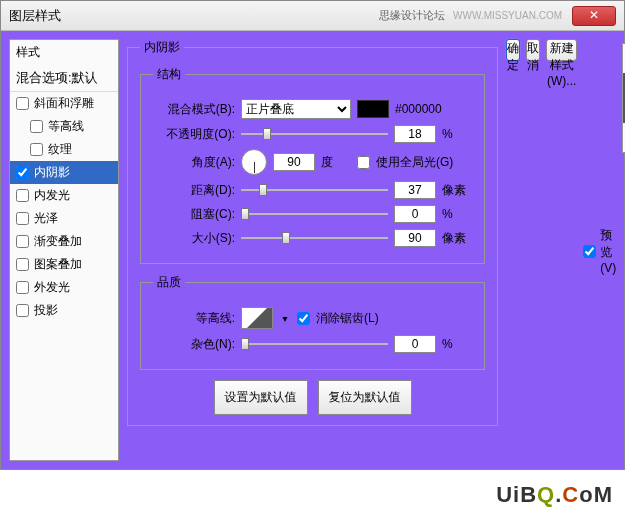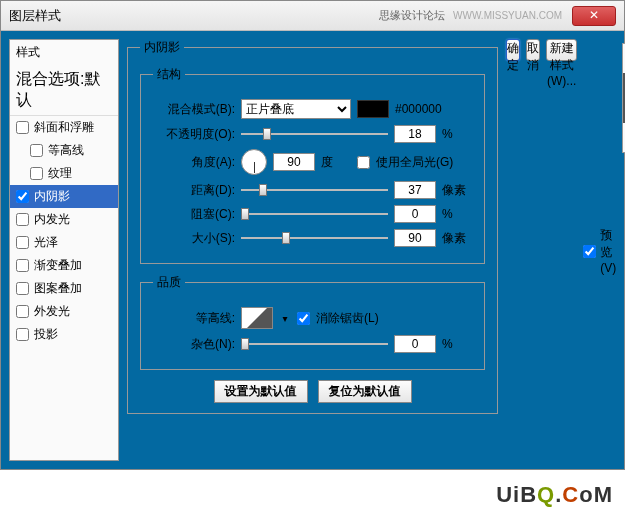--- a/index.html
+++ b/index.html
@@ -1,27 +1,27 @@
 <!DOCTYPE html>
 <html><head>
 <meta charset="utf-8">
 <style>
 * { box-sizing: border-box; margin: 0; padding: 0; font-family: "Microsoft YaHei", SimSun, sans-serif; }
 body { background: #fff; width: 625px; height: 512px; position: relative; }
-.window { width: 625px; height: 470px; border: 1px solid #888; background: #0369a1; position: relative; }
+.window { width: 625px; height: 470px; border: 1px solid #888; background: #8b5cf6; position: relative; }
 .titlebar { height: 30px; background: linear-gradient(#f5f5f5, #e4e4e4); border-bottom: 1px solid #bbb; display: flex; align-items: center; padding: 0 8px; font-size: 13px; }
 .titlebar .title { flex: 0 0 auto; }
 .titlebar .spacer { flex: 1; }
 .titlebar .subtitle { color: #666; font-size: 11px; }
 .titlebar .url { color: #aaa; font-size: 10px; margin-left: 8px; }
 .close-btn { width: 44px; height: 20px; background: linear-gradient(#e06060,#c83030); border: 1px solid #a02020; border-radius: 3px; color: #fff; text-align: center; line-height: 16px; font-size: 12px; margin-left: 10px; cursor: pointer; }
 .content { display: flex; padding: 8px; gap: 8px; height: calc(100% - 30px); }
 .sidebar { width: 110px; border: 1px solid #999; background: #fafafa; }
 .sidebar .header { padding: 4px 6px; font-size: 12px; background: #fafafa; }
-.sidebar .subheader { padding: 4px 6px; font-size: 16px; background: #fafafa; border-bottom: 1px solid #ddd; }
+.sidebar .subheader { padding: 4px 6px; font-size: 13px; background: #fafafa; border-bottom: 1px solid #ddd; }
 .sidebar .item { display: flex; align-items: center; padding: 3px 6px; font-size: 12px; cursor: pointer; }
 .sidebar .item.selected { background: #316ac5; color: #fff; }
 .sidebar .item input[type=checkbox] { margin-right: 5px; }
 .sidebar .item.indent { padding-left: 20px; }
 .main { flex: 1; }
 .rightpanel { width: 110px; display: flex; gap: 6px; align-items: stretch; }
 .btn { height: 22px; border: 1px solid #888; background: linear-gradient(#fdfdfd,#e8e8e8); border-radius: 3px; font-size: 12px; cursor: pointer; }
 .btn.primary { border: 1px solid #2a60c8; box-shadow: 0 0 2px #6aa0ff; }
 .preview-box { border: 1px solid #999; background: #fafafa; height: 110px; display: flex; align-items: center; justify-content: center; margin-top: 4px; }
 .preview-swatch { width: 50px; height: 50px; background: #555; }
@@ -35,21 +35,21 @@
 .slider { flex: 1; height: 14px; position: relative; }
 .slider .track { position: absolute; top: 6px; left: 0; right: 0; height: 2px; background: #bbb; }
 .slider .thumb { position: absolute; top: 1px; width: 8px; height: 12px; background: linear-gradient(#fff,#ccc); border: 1px solid #777; }
 select { height: 20px; border: 1px solid #888; font-size: 12px; background: #fff; }
 .color-swatch { width: 32px; height: 18px; border: 1px solid #333; display: inline-block; }
 .angle-dial { width: 26px; height: 26px; border: 1px solid #888; border-radius: 50%; background: #fff; position: relative; }
 .angle-dial::after { content: ""; position: absolute; left: 50%; top: 50%; width: 1px; height: 11px; background: #333; transform-origin: top; transform: rotate(0deg); }
 .contour-swatch { width: 32px; height: 22px; border: 1px solid #888; background: linear-gradient(135deg,#fff 49%, #555 51%); display: inline-block; position: relative; }
 .chev { width: 12px; text-align: center; font-size: 10px; }
 .default-btns { display: flex; gap: 10px; justify-content: center; margin-top: 8px; }
-.default-btns button { padding: 2px 10px; border: 1px solid #888; background: linear-gradient(#fdfdfd,#e6e6e6); font-size: 12px; cursor: pointer; font-weight: bold; }
+.default-btns button { padding: 8px 10px; border: 1px solid #888; background: linear-gradient(#fdfdfd,#e6e6e6); font-size: 12px; cursor: pointer; }
 .watermark { position: absolute; bottom: 4px; right: 12px; font-size: 22px; font-weight: bold; color: #333; letter-spacing: 1px; }
 .watermark .g1 { color: #7a9a00; }
 .watermark .g2 { color: #c04000; }
 </style>
 </head>
 <body>
 
 <div class="window">
   <div class="titlebar">
     <span class="title">图层样式</span>

